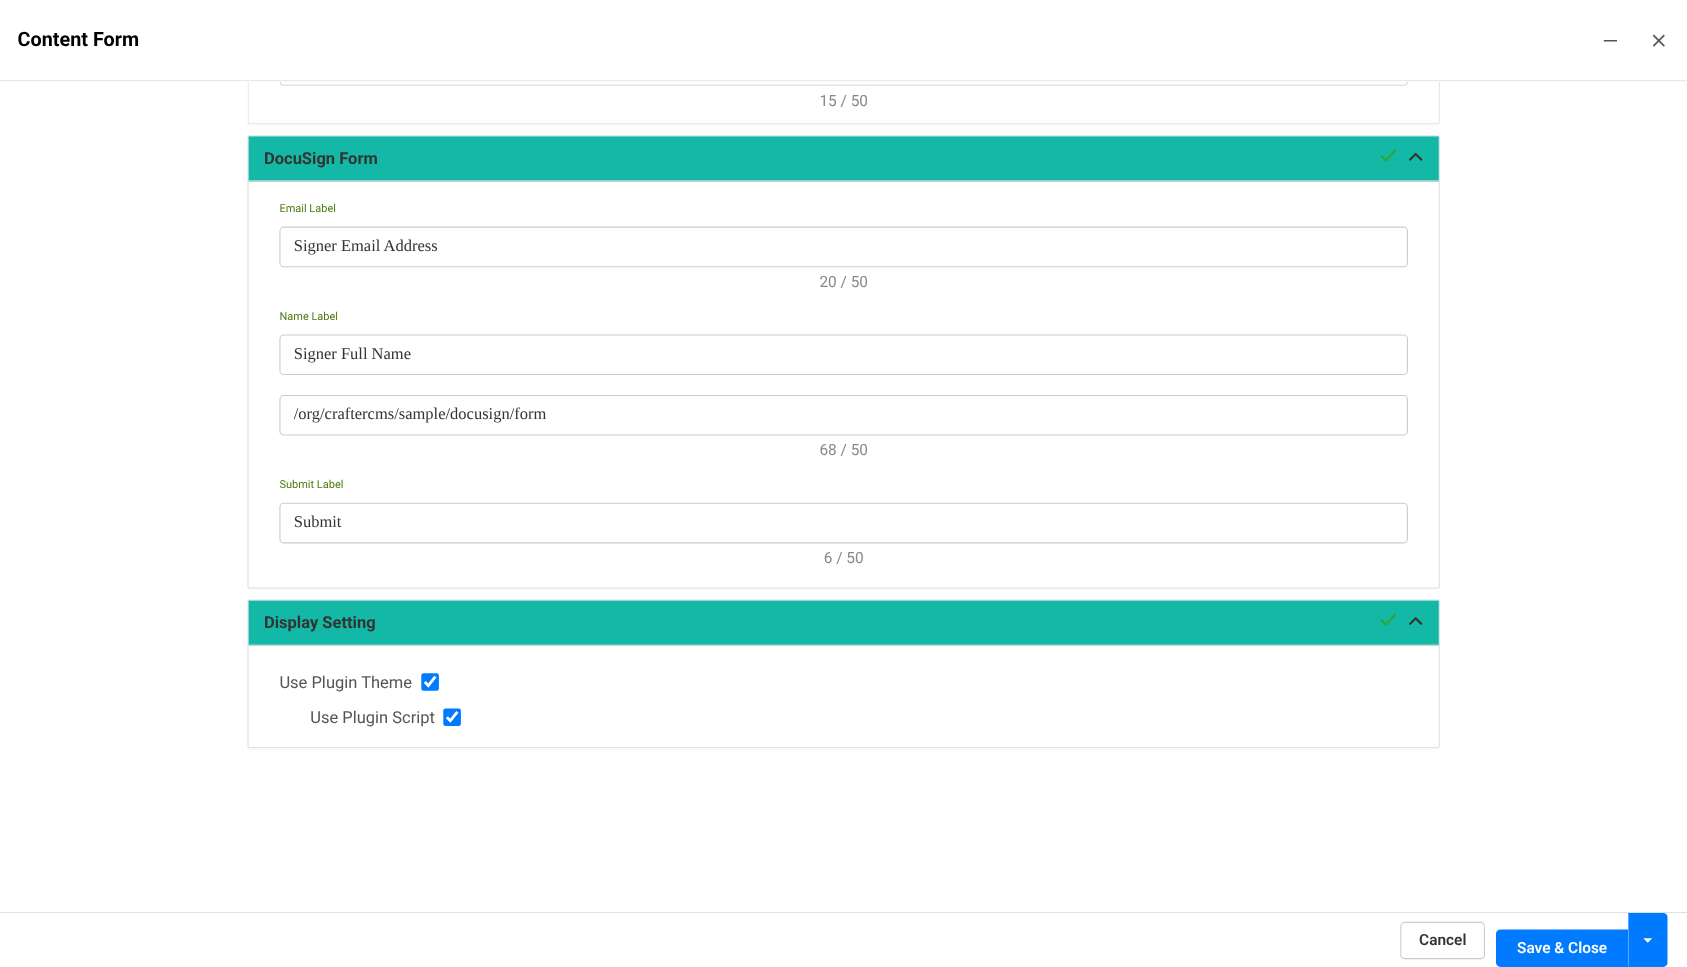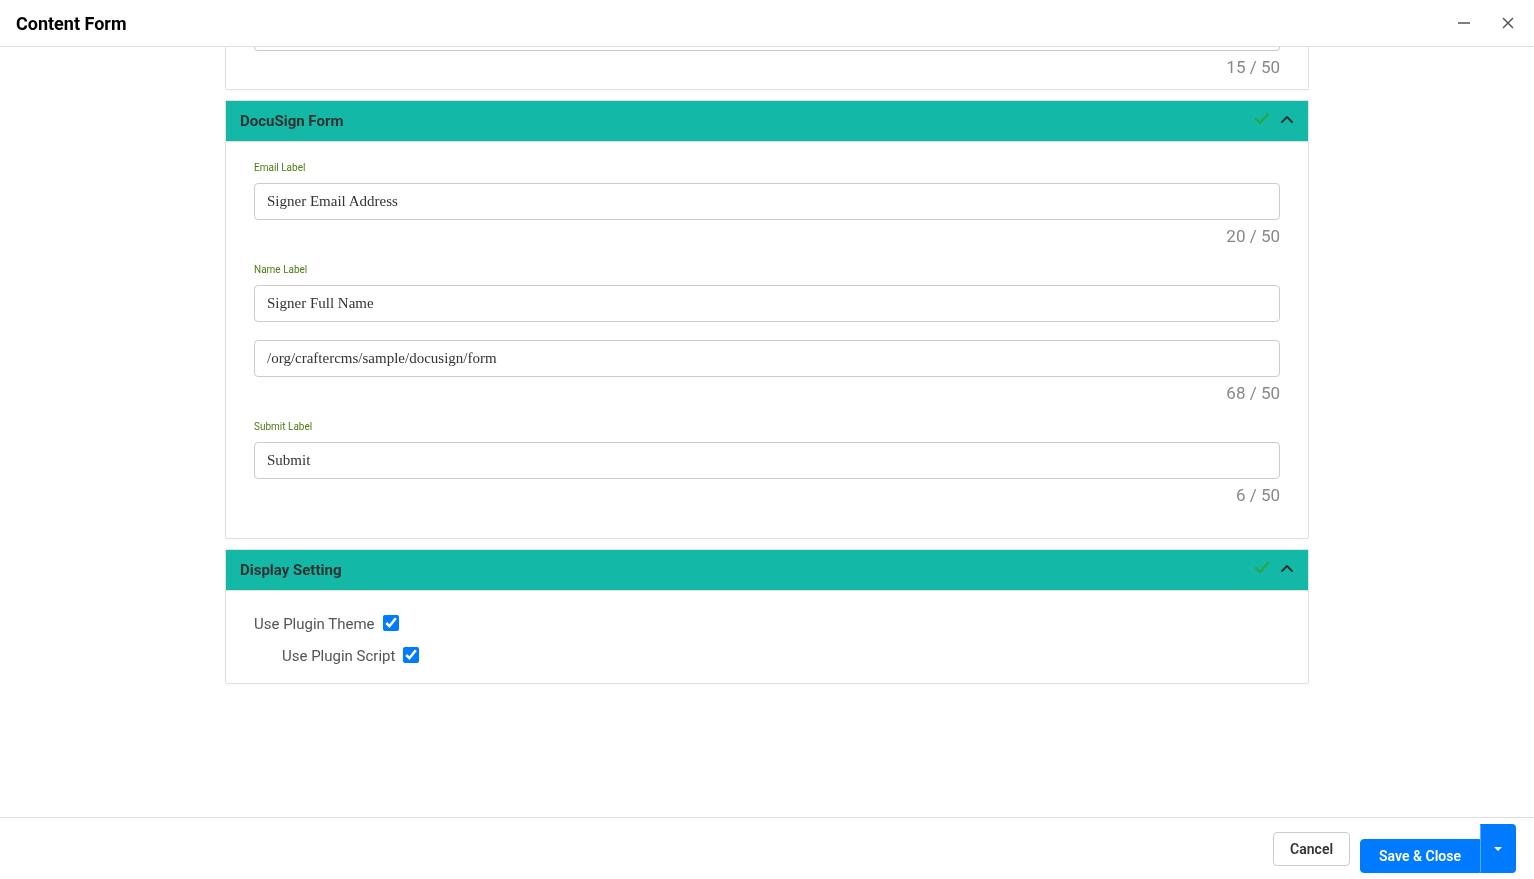--- a/index.html
+++ b/index.html
@@ -1,47 +1,47 @@
 <!DOCTYPE html>
 <html><head>
 <meta charset="utf-8">
 <style>
   * { box-sizing: border-box; margin: 0; padding: 0; }
   html, body { width: 100%; height: 100%; font-family: -apple-system, BlinkMacSystemFont, "Segoe UI", Roboto, "Helvetica Neue", Arial, sans-serif; background: #fff; color: #333; }
   .window { width: 1534px; height: 879px; display: flex; flex-direction: column; position: relative; }
   
   
-  .title-bar { height: 47px; display: flex; align-items: center; justify-content: space-between; padding: 0 16px; border-bottom: 1px solid #e0e0e0; }
+  .title-bar { height: 74px; display: flex; align-items: center; justify-content: space-between; padding: 0 16px; border-bottom: 1px solid #e0e0e0; }
   .title-bar .title { font-size: 18px; font-weight: 700; color: #000; }
   .title-bar .controls { display: flex; gap: 24px; align-items: center; }
   .title-bar .controls .ctrl { cursor: pointer; color: #555; display: flex; align-items: center; justify-content: center; width: 20px; height: 20px; }
   
   
   .content { flex: 1; overflow-y: auto; background: #fff; position: relative; }
   .content-inner { width: 1084px; margin: 0 auto; padding-bottom: 40px; }
   
   
   .panel { border: 1px solid #e0e0e0; border-radius: 2px; margin-bottom: 10px; background: #fff; box-shadow: 0 1px 2px rgba(0,0,0,0.03); }
   .panel-header { background: #14b8a6; border-bottom: 1px solid #e0e0e0; padding: 10px 14px; display: flex; align-items: center; justify-content: space-between; }
   .panel-header .ptitle { font-size: 15px; font-weight: 700; color: #333; }
   .panel-header .picons { display: flex; gap: 10px; align-items: center; }
   .panel-body { padding: 20px 28px 12px 28px; }
   
   
   .field { margin-bottom: 18px; }
   .field-label { font-size: 10px; color: #4d7c0f; margin-bottom: 10px; display: flex; align-items: center; gap: 6px; }
   .field-input { width: 100%; border: 1px solid #ccc; border-radius: 4px; padding: 9px 12px; font-size: 15px; color: #333; background: #fff; outline: none; font-family: Liberation Serif, serif; }
-  .field-count { text-align: right; font-size: 17px; color: #888; margin-top: 6px; }
+  .field-count { text-align: center; font-size: 14px; color: #888; margin-top: 6px; }
   
   
-  .check-row { display: flex; align-items: flex-start; gap: 8px; margin-bottom: 14px; font-size: 15px; color: #555; }
+  .check-row { display: flex; align-items: center; gap: 8px; margin-bottom: 14px; font-size: 15px; color: #555; }
   .check-row input[type="checkbox"] { width: 16px; height: 16px; accent-color: #007bff; cursor: pointer; }
   
   
-  .footer { height: 62px; border-top: 1px solid #e0e0e0; display: flex; align-items: center; justify-content: flex-end; padding: 0 18px; gap: 10px; background: #fff; }
+  .footer { height: 50px; border-top: 1px solid #e0e0e0; display: flex; align-items: center; justify-content: flex-end; padding: 0 18px; gap: 10px; background: #fff; }
   .btn { font-size: 14px; border-radius: 4px; cursor: pointer; padding: 8px 16px; font-family: inherit; }
   .btn-default { background: #fff; border: 1px solid #ccc; color: #333; font-weight: 600; }
   .btn-primary-group { display: flex; }
   .btn-primary { background: #007bff; border: 1px solid #007bff; color: #fff; font-weight: 600; border-radius: 4px 0 0 4px; padding: 8px 18px; margin-top: 15px; }
   .btn-caret { background: #007bff; border: 1px solid #007bff; border-left: 1px solid rgba(255,255,255,0.35); color: #fff; border-radius: 0 4px 4px 0; padding: 8px 12px; display: flex; align-items: center; justify-content: center; cursor: pointer; }
   
   
   .icon-check { color: #28a745; }
   .icon-chevron { color: #333; }
   
@@ -112,21 +112,21 @@
           <div class="field">
             <div class="field-label">Name Label</div>
             <input class="field-input" type="text" value="Signer Full Name" style="">
           </div>
 
           <div class="field">
             <input class="field-input" type="text" value="/org/craftercms/sample/docusign/form" style="">
             <div class="field-count">68 / 50</div>
           </div>
 
-          <div class="field" style="margin-bottom:21px;">
+          <div class="field" style="margin-bottom:6px;">
             <div class="field-label">Submit Label</div>
             <input class="field-input" type="text" value="Submit" style="">
             <div class="field-count">6 / 50</div>
           </div>
 
         </div>
       </div>
 
       <div class="panel">
         <div class="panel-header">

